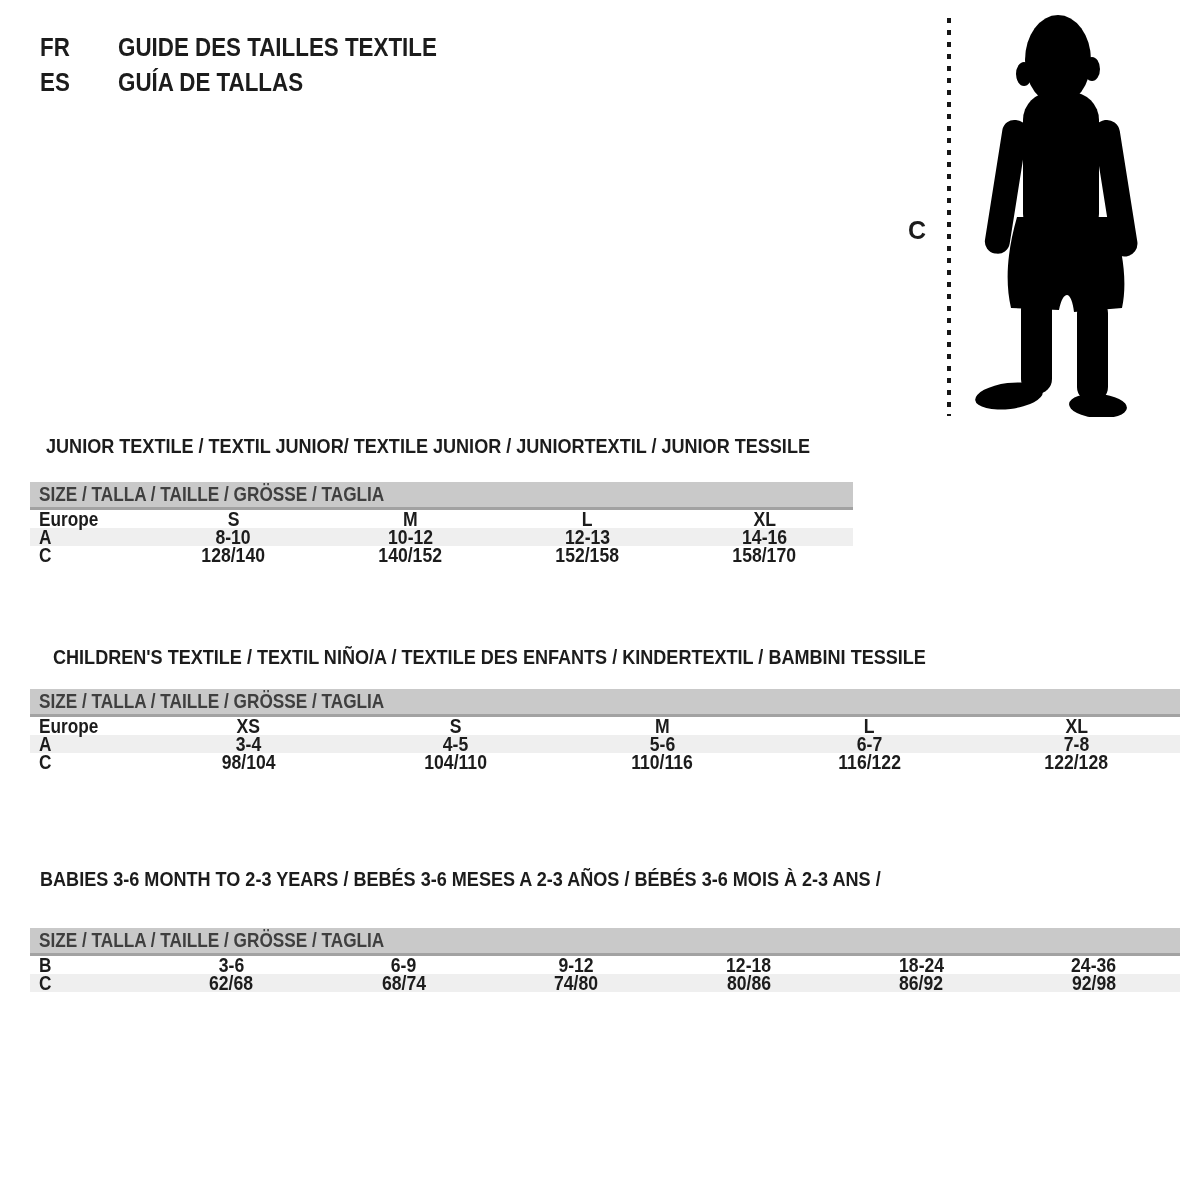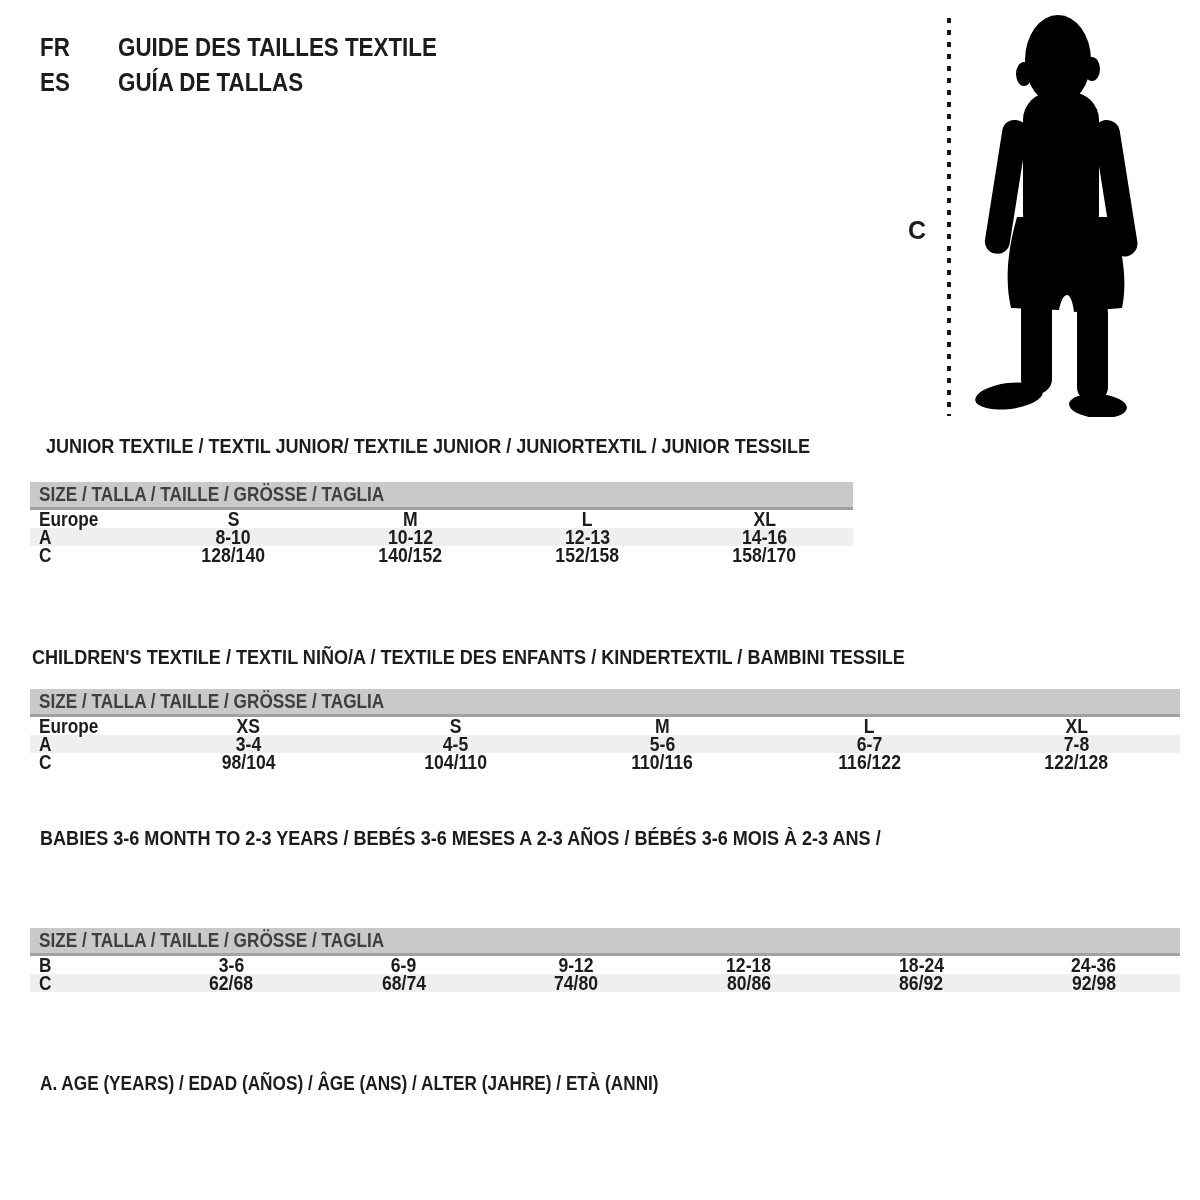--- a/index.html
+++ b/index.html
@@ -104,21 +104,21 @@
     </div>
     <div class="t-row">
       <div class="t-label"><span class="cx">C</span></div>
       <div class="t-cell"><span class="cxc">128/140</span></div>
       <div class="t-cell"><span class="cxc">140/152</span></div>
       <div class="t-cell"><span class="cxc">152/158</span></div>
       <div class="t-cell"><span class="cxc">158/170</span></div>
     </div>
   </div>
 
-  <div class="abs sec-title" style="left:32px; top:645px;">
+  <div class="abs sec-title" style="left:53px; top:645px;">
     <span class="cx">CHILDREN'S TEXTILE / TEXTIL NIÑO/A / TEXTILE DES ENFANTS / KINDERTEXTIL / BAMBINI TESSILE</span>
   </div>
   <div class="size-table" style="left:30px; top:689px; width:1150px;">
     <div class="size-bar">
       <span class="cx">SIZE / TALLA / TAILLE / GRÖSSE / TAGLIA</span>
     </div>
     <div class="t-row">
       <div class="t-label"><span class="cx">Europe</span></div>
       <div class="t-cell"><span class="cxc">XS</span></div>
       <div class="t-cell"><span class="cxc">S</span></div>
@@ -137,21 +137,21 @@
     <div class="t-row">
       <div class="t-label"><span class="cx">C</span></div>
       <div class="t-cell"><span class="cxc">98/104</span></div>
       <div class="t-cell"><span class="cxc">104/110</span></div>
       <div class="t-cell"><span class="cxc">110/116</span></div>
       <div class="t-cell"><span class="cxc">116/122</span></div>
       <div class="t-cell"><span class="cxc">122/128</span></div>
     </div>
   </div>
 
-  <div class="abs sec-title" style="left:40px; top:826px;">
+  <div class="abs sec-title" style="left:40px; top:867px;">
     <span class="cx">BABIES 3-6 MONTH TO 2-3 YEARS / BEBÉS 3-6 MESES A 2-3 AÑOS / BÉBÉS 3-6 MOIS À 2-3 ANS /</span>
   </div>
   <div class="size-table" style="left:30px; top:928px; width:1150px;">
     <div class="size-bar">
       <span class="cx">SIZE / TALLA / TAILLE / GRÖSSE / TAGLIA</span>
     </div>
     <div class="t-row">
       <div class="t-label"><span class="cx">B</span></div>
       <div class="t-cell"><span class="cxc">3-6</span></div>
       <div class="t-cell"><span class="cxc">6-9</span></div>
@@ -165,18 +165,15 @@
       <div class="t-cell"><span class="cxc">62/68</span></div>
       <div class="t-cell"><span class="cxc">68/74</span></div>
       <div class="t-cell"><span class="cxc">74/80</span></div>
       <div class="t-cell"><span class="cxc">80/86</span></div>
       <div class="t-cell"><span class="cxc">86/92</span></div>
       <div class="t-cell"><span class="cxc">92/98</span></div>
     </div>
   </div>
 
   <div class="abs" style="left:40px; top:1066px;">
-    <div class="legend-line">
-      <span class="cx">A. AGE (YEARS) / EDAD (AÑOS) / ÂGE (ANS) / ALTER (JAHRE) / ETÀ (ANNI)</span>
-    </div>
   </div>
 
 </div>
 
 </body></html>

